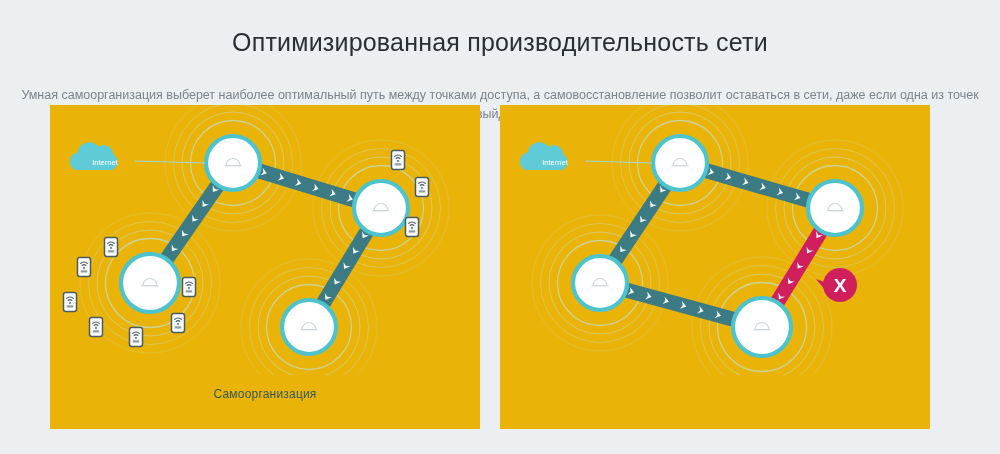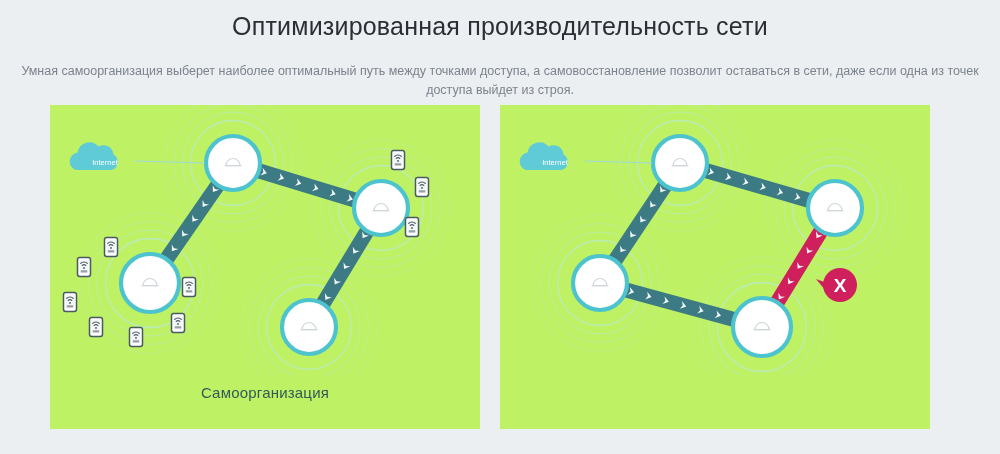--- a/index.html
+++ b/index.html
@@ -23,21 +23,21 @@
   }
 
   
   .header {
     position: absolute;
     top: 0; left: 0;
     width: 1000px;
     text-align: center;
   }
   .page-title {
-    margin: 0;
+    margin: 16px;
     padding-top: 10px;
     font-size: 25px;
     font-weight: 400;
     letter-spacing: .2px;
     color: #2a2f35;
     line-height: 32px;
   }
   .page-subtitle {
     margin: 8px auto;
     padding-top: 12px;
@@ -55,41 +55,41 @@
     left: 50px;
     width: 880px;
     height: 324px;
     display: flex;
     justify-content: space-between;
   }
   .panel {
     position: relative;
     width: 430px;
     height: 324px;
-    background: #bef264;
+    background: #eab308;
     box-sizing: border-box;
   }
   .panel-stage {
     position: absolute;
     top: 0; left: 0;
     width: 430px;
     height: 270px;
   }
   .panel-stage svg {
     display: block;
     width: 430px;
     height: 270px;
   }
   .panel-caption {
     position: absolute;
     bottom: 28px;
     left: 0;
     width: 100%;
     text-align: center;
-    font-size: 15px;
+    font-size: 12px;
     color: #34595c;
     letter-spacing: .2px;
   }
 </style>
 </head>
 <body>
 
 <div class="page">
 
   <div class="header">

